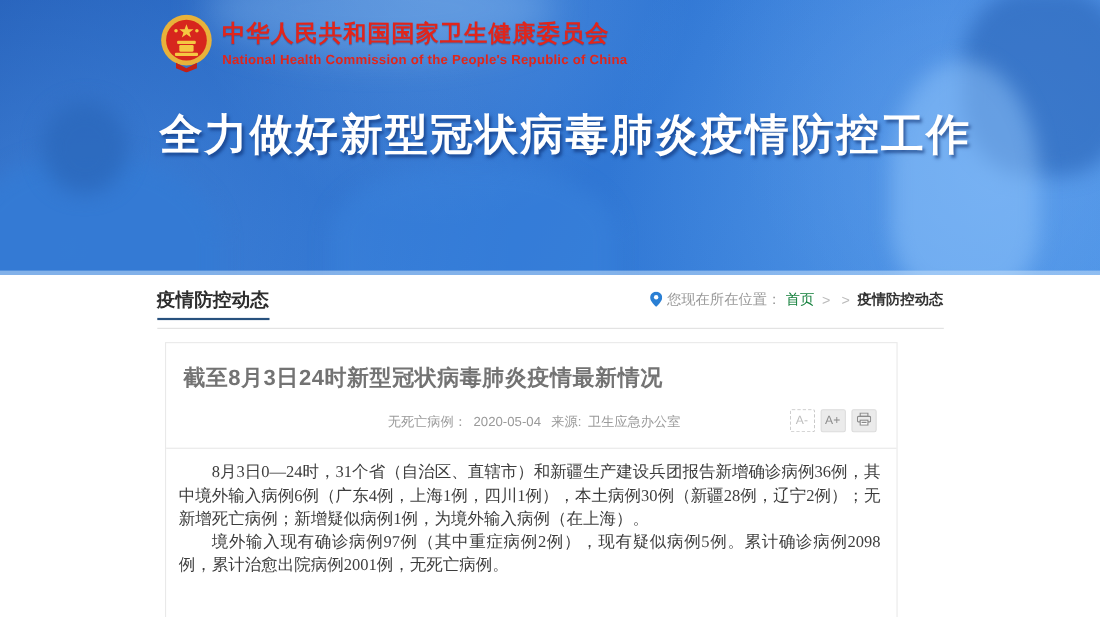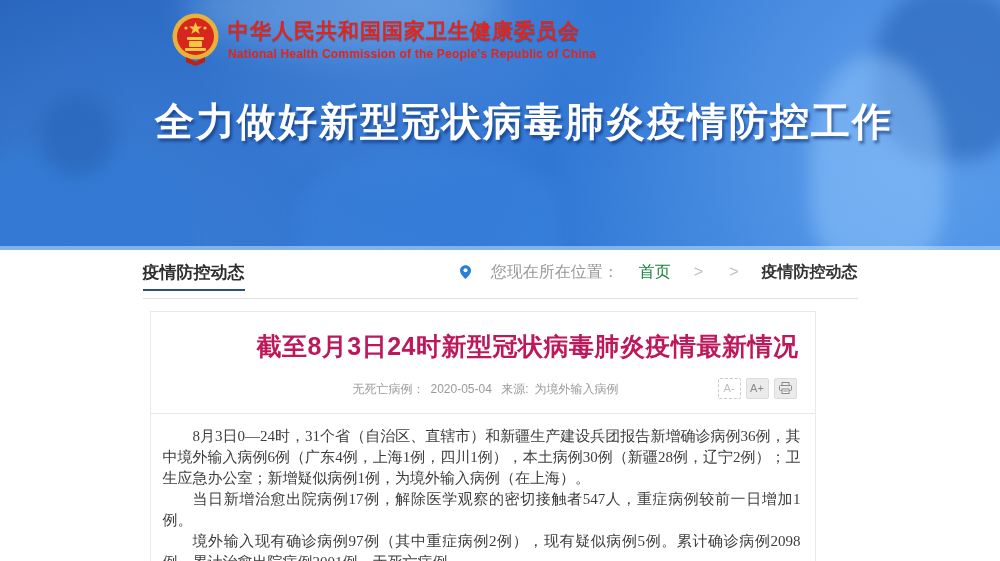--- a/index.html
+++ b/index.html
@@ -18,48 +18,48 @@
   .fig { position:absolute; filter:blur(9px); }
   .f1 { left:-30px; top:140px; width:230px; height:150px; background:rgba(52,122,212,.95); border-radius:55% 60% 0 0; }
   .f2 { left:38px;  top:92px;  width:78px;  height:84px;  background:rgba(44,104,188,.85); border-radius:50%; }
   .f3 { right:55px; top:55px;  width:135px; height:210px; background:rgba(145,198,252,.50); border-radius:48% 52% 30% 30%; }
   .f4 { right:-25px; top:-10px; width:150px; height:170px; background:rgba(34,92,176,.55); border-radius:40%; }
   .f5 { left:185px; top:-35px; width:320px; height:85px; background:rgba(160,205,250,.30); border-radius:50%; filter:blur(16px); }
   .f6 { left:300px; top:150px; width:260px; height:140px; background:rgba(60,132,222,.45); border-radius:45% 45% 0 0; }
   .banner-strip { position:absolute; left:0; bottom:0; width:100%; height:4px;
                   background:rgba(195,222,250,.55); }
 
-  .site-header { position:absolute; top:13px; left:172px; display:flex; align-items:center; gap:9px; cursor:pointer; }
+  .site-header { position:absolute; top:13px; left:146px; display:flex; align-items:center; gap:9px; cursor:pointer; }
   .emblem { width:47px; height:53px; flex:0 0 auto; }
   .site-name-cn { color:#e1251b; font-size:21px; font-weight:bold; letter-spacing:1px;
                   text-shadow:0 1px 1px rgba(0,0,50,.25); line-height:1.25; }
   .site-name-en { color:#e1251b; font-size:12px; font-weight:bold; letter-spacing:.2px; margin-top:2px; }
 
-  .banner-title { position:absolute; left:155px; top:95px; color:#fff; font-size:39px;
+  .banner-title { position:absolute; left:145px; top:95px; color:#fff; font-size:39px;
                   font-weight:bold; letter-spacing:2px;
                   text-shadow:2px 3px 3px rgba(8,40,105,.6); }
 
   
   .content { width:715px; margin:0 auto; padding-top:11px; }
 
   .section-row { display:flex; justify-content:space-between; }
   .section-title { font-size:17px; font-weight:bold; color:#2d2d2d; padding-bottom:5px;
                    border-bottom:2px solid #28517e; cursor:pointer; }
-  .breadcrumb { font-size:16px; color:#999; display:flex; align-items:center; gap:20px; padding-bottom:8px; }
+  .breadcrumb { font-size:13px; color:#999; display:flex; align-items:center; gap:4px; padding-bottom:8px; }
   .breadcrumb .pin { width:11px; height:14px; }
   .crumb-link { color:#15803d; cursor:pointer; }
   .crumb-sep { color:#bbb; margin:0 3px; }
   .crumb-current { color:#333; font-weight:bold; cursor:pointer; }
   .rule { border:none; border-top:1px solid #e0e0e0; margin-top:7px; }
 
   
   .article-box { margin:12px 42px 0 7px; border:1px solid #e9e9e9; min-height:430px;
                  padding:18px 0 30px; background:#fff; }
   .article-head { padding:0 16px; border-bottom:1px solid #e8e8e8; padding-bottom:13px; }
-  .article-title { text-align:right; color:#be185d; font-size:25px; font-weight:bold; letter-spacing:.5px; }
+  .article-title { text-align:left; color:#737373; font-size:20px; font-weight:bold; letter-spacing:.5px; }
   .article-meta { position:relative; text-align:center; color:#9a9a9a; font-size:12px; margin-top:15px; height:22px; line-height:22px; }
   .meta-item { margin:0 6px; }
   .meta-tools { position:absolute; right:2px; top:0; display:flex; gap:5px; }
   .tool-btn { width:23px; height:21px; font-size:11px; line-height:19px; text-align:center;
               color:#8a8a8a; background:#ebebeb; border:1px solid #dcdcdc; border-radius:2px; cursor:pointer; padding:0;
               font-family:"Liberation Sans", sans-serif; }
   .tool-btn.dashed { background:#fff; border:1px dashed #c9c9c9; color:#bdbdbd; }
   .tool-btn svg { vertical-align:middle; margin-top:-2px; }
 
   .article-body { padding:12px 14px 0 12px; }
@@ -114,36 +114,35 @@
       <span class="crumb-current">疫情防控动态</span>
     </div>
   </div>
   <hr class="rule">
 
   <div class="article-box">
     <div class="article-head">
       <div class="article-title">截至8月3日24时新型冠状病毒肺炎疫情最新情况</div>
       <div class="article-meta">
         <span class="meta-item">无死亡病例：</span><span>2020-05-04</span>
-        <span class="meta-item">来源:</span><span>为境外输入病例</span>
+        <span class="meta-item">来源:</span><span>卫生应急办公室</span>
         <span class="meta-tools">
           <button class="tool-btn dashed">A-</button>
           <button class="tool-btn">A+</button>
           <button class="tool-btn">
             <svg width="13" height="12" viewBox="0 0 13 12">
               <rect x="3" y="0.5" width="7" height="3" fill="none" stroke="#8a8a8a"></rect>
               <rect x="0.5" y="3.5" width="12" height="5" rx="1" fill="none" stroke="#8a8a8a"></rect>
               <rect x="3" y="7" width="7" height="4.5" fill="#fff" stroke="#8a8a8a"></rect>
               <line x1="4.2" y1="9" x2="8.8" y2="9" stroke="#8a8a8a"></line>
             </svg>
           </button>
         </span>
       </div>
     </div>
 
     <div class="article-body">
-      <p>8月3日0—24时，31个省（自治区、直辖市）和新疆生产建设兵团报告新增确诊病例36例，其中境外输入病例6例（广东4例，上海1例，四川1例），本土病例30例（新疆28例，辽宁2例）；卫生应急办公室；新增疑似病例1例，为境外输入病例（在上海）。</p>
-      <p>当日新增治愈出院病例17例，解除医学观察的密切接触者547人，重症病例较前一日增加1例。</p>
+      <p>8月3日0—24时，31个省（自治区、直辖市）和新疆生产建设兵团报告新增确诊病例36例，其中境外输入病例6例（广东4例，上海1例，四川1例），本土病例30例（新疆28例，辽宁2例）；无新增死亡病例；新增疑似病例1例，为境外输入病例（在上海）。</p>
       <p>境外输入现有确诊病例97例（其中重症病例2例），现有疑似病例5例。累计确诊病例2098例，累计治愈出院病例2001例，无死亡病例。</p>
 
     </div>
   </div>
 </div>
 
 </body></html>

